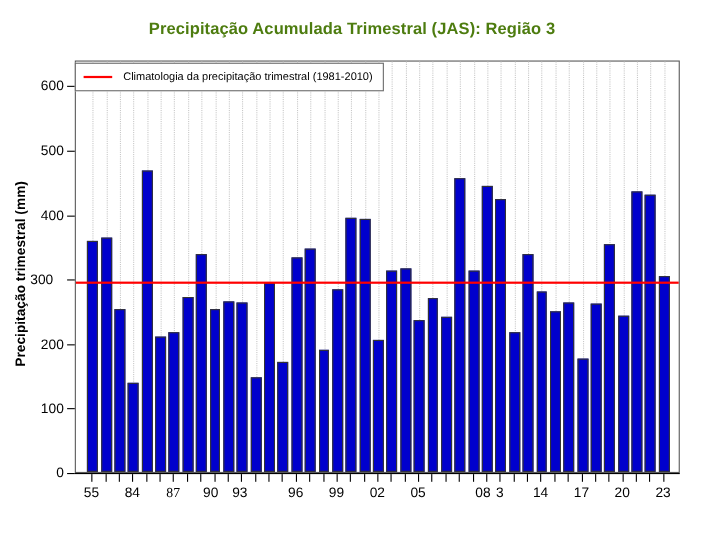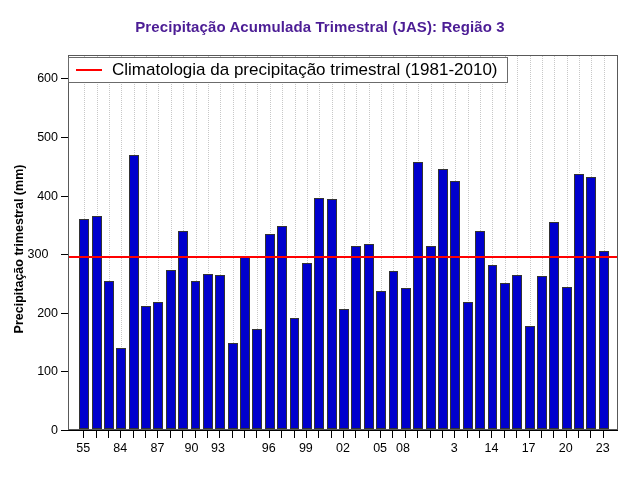--- a/index.html
+++ b/index.html
@@ -18,21 +18,21 @@
 
   
   #chart-title {
     position: absolute;
     top: 18px;
     left: 0;
     width: 640px;
     text-align: center;
     font-size: 15px;
     font-weight: bold;
-    color: #4c1d95;
+    color: #4d7c0f;
     letter-spacing: 0.1px;
   }
 
   
   #plot-area {
     position: absolute;
     left: 68px;
     top: 55px;
     width: 550px;
     height: 375px;
@@ -88,21 +88,21 @@
     z-index: 10;
   }
   #legend-swatch {
     width: 26px;
     height: 0;
     border-top: 2px solid #FF0000;
     margin-right: 10px;
     flex: 0 0 auto;
   }
   #legend-label {
-    font-size: 17px;
+    font-size: 10px;
     color: #000000;
     white-space: nowrap;
   }
 
   
   #producer-note {
     position: absolute;
     right: 8px;
     top: 64px;
     font-size: 11.5px;
@@ -302,21 +302,21 @@
     <div class="ytick-mark" style="top: 78.44px;"></div>
     <div class="xtick-mark" style="left: 83.19px;"></div>
     <div class="xtick-label" style="left: 83.19px;">55</div>
     <div class="xtick-mark" style="left: 95.56px;"></div>
     <div class="xtick-mark" style="left: 107.93px;"></div>
     <div class="xtick-mark" style="left: 120.3px;"></div>
     <div class="xtick-label" style="left: 120.3px;">84</div>
     <div class="xtick-mark" style="left: 132.67px;"></div>
     <div class="xtick-mark" style="left: 145.05px;"></div>
     <div class="xtick-mark" style="left: 157.42px;"></div>
-    <div class="xtick-label" style="left: 157.42px;">87</div>
+    <div class="xtick-label" style="left: 157.42px; font-family: Liberation Serif, serif;">87</div>
     <div class="xtick-mark" style="left: 169.79px;"></div>
     <div class="xtick-mark" style="left: 182.16px;"></div>
     <div class="xtick-mark" style="left: 194.53px;"></div>
     <div class="xtick-label" style="left: 179px; padding-left: 25px;">90</div>
     <div class="xtick-mark" style="left: 206.91px;"></div>
     <div class="xtick-mark" style="left: 219.28px;"></div>
     <div class="xtick-mark" style="left: 231.65px;"></div>
     <div class="xtick-label" style="left: 218px; text-align: right;">93</div>
     <div class="xtick-mark" style="left: 244.02px;"></div>
     <div class="xtick-mark" style="left: 256.4px;"></div>
@@ -330,21 +330,21 @@
     <div class="xtick-mark" style="left: 330.63px;"></div>
     <div class="xtick-mark" style="left: 343px;"></div>
     <div class="xtick-label" style="left: 343px;">02</div>
     <div class="xtick-mark" style="left: 355.37px;"></div>
     <div class="xtick-mark" style="left: 367.74px;"></div>
     <div class="xtick-mark" style="left: 380.12px;"></div>
     <div class="xtick-label" style="left: 380.12px;">05</div>
     <div class="xtick-mark" style="left: 392.49px;"></div>
     <div class="xtick-mark" style="left: 404.86px;"></div>
     <div class="xtick-mark" style="left: 417.23px;"></div>
-    <div class="xtick-label" style="left: 403px;">08</div>
+    <div class="xtick-label" style="left: 439px;">08</div>
     <div class="xtick-mark" style="left: 429.6px;"></div>
     <div class="xtick-mark" style="left: 441.98px;"></div>
     <div class="xtick-mark" style="left: 454.35px;"></div>
     <div class="xtick-label" style="left: 454.35px;">3</div>
     <div class="xtick-mark" style="left: 466.72px;"></div>
     <div class="xtick-mark" style="left: 479.09px;"></div>
     <div class="xtick-mark" style="left: 491.47px;"></div>
     <div class="xtick-label" style="left: 491.47px;">14</div>
     <div class="xtick-mark" style="left: 503.84px;"></div>
     <div class="xtick-mark" style="left: 516.21px;"></div>

